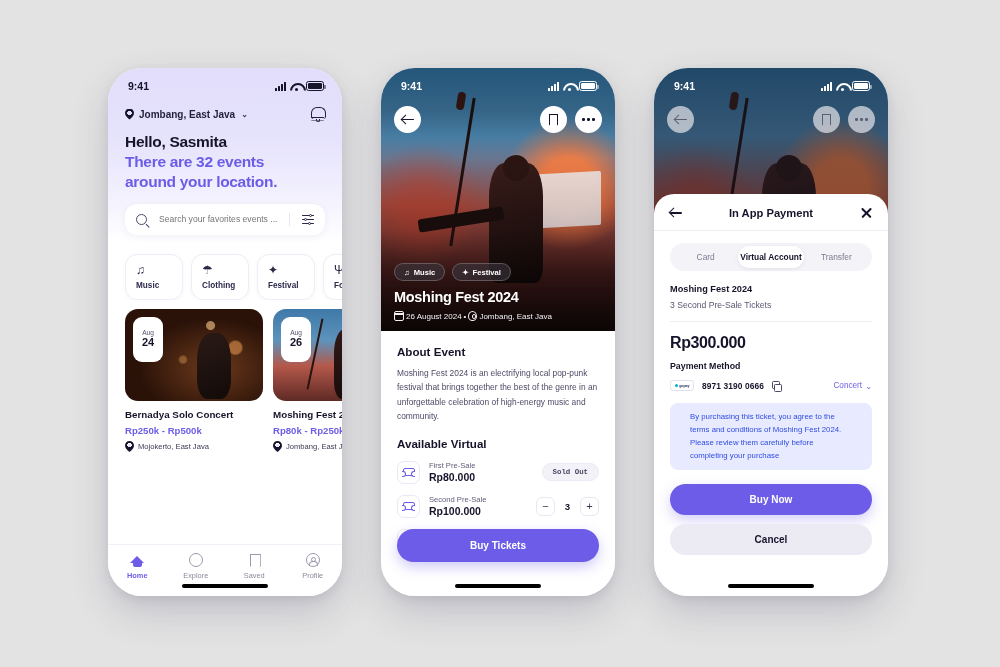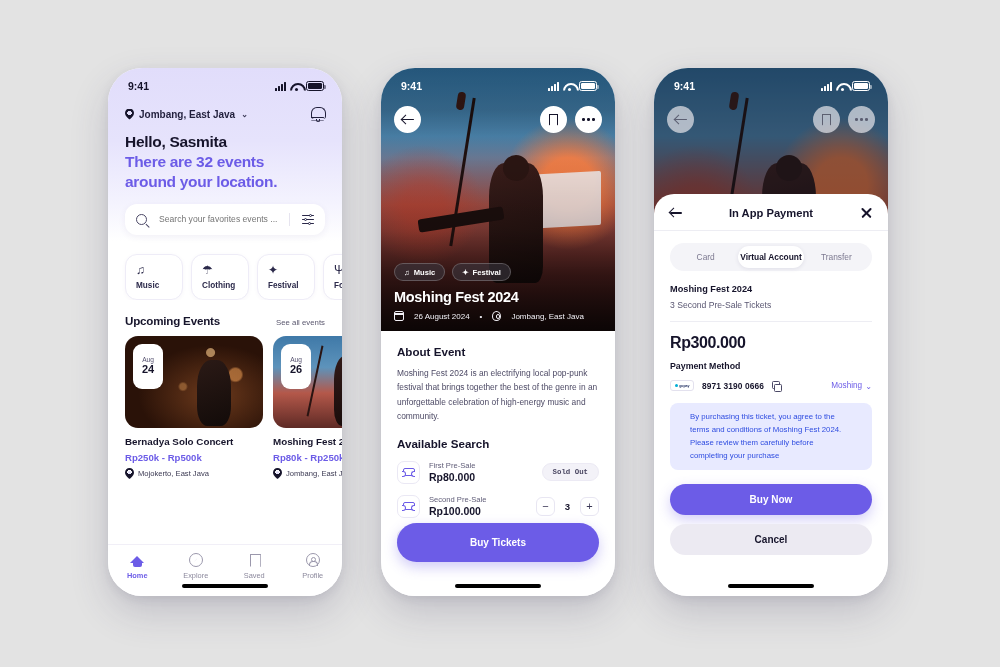--- a/index.html
+++ b/index.html
@@ -178,21 +178,21 @@
   .arrowl:after{content:"";position:absolute;left:0.3px;top:2.4px;width:6.2px;height:6.2px;border-left:1.5px solid #16142b;
     border-bottom:1.5px solid #16142b;transform:rotate(45deg);}
   .bookm{width:9px;height:12px;border:1.5px solid #16142b;border-bottom:none;clip-path:polygon(0 0,100% 0,100% 100%,50% 70%,0 100%);}
   .dots{display:flex;gap:2.2px;}
   .dots i{width:2.6px;height:2.6px;border-radius:50%;background:#16142b;}
 
   .tagrow { position:absolute; left:13px; bottom:50px; display:flex; gap:7px; z-index:4; }
   .tag { display:flex;align-items:center;gap:4px; background:rgba(58,54,62,.62); border:1px solid rgba(255,255,255,.22);
     color:#fff; font-size:7.6px; padding:3.5px 9px; border-radius:20px; font-weight:600;}
   .hero-title { position:absolute; left:13px; bottom:26px; color:#fff; font-size:14.5px; font-weight:bold; z-index:4; letter-spacing:-.3px;}
-  .hero-meta { position:absolute; left:13px; bottom:10px; display:flex; align-items:center; gap:10px;
+  .hero-meta { position:absolute; left:13px; bottom:10px; display:flex; align-items:center; gap:2px;
     color:#f2f0f6; font-size:8px; z-index:4; }
   .cal { width:10px;height:10px;border:1.3px solid #f2f0f6;border-radius:2px;position:relative;flex:none;}
   .cal:before{content:"";position:absolute;left:-1.3px;top:1.4px;width:10px;height:1.3px;background:#f2f0f6;}
   .pinw { width:9px;height:10px;border:1.3px solid #f2f0f6;border-radius:50% 50% 50% 50%/55% 55% 45% 45%;position:relative;flex:none;}
   .pinw:after{content:"";position:absolute;left:2.2px;top:2.2px;width:2.6px;height:2.6px;border-radius:50%;border:1.2px solid #f2f0f6;}
 
   .p2body { padding: 14px 16px 0 16px; position:relative; }
   .p2body h3 { font-size:11.6px; color:#16142b; font-weight:bold; }
   .p2body p.desc { font-size:8.4px; line-height:1.72; color:#4e4b66; margin-top:8px; }
   .p2body h3.av { margin-top:13px; }
@@ -208,21 +208,21 @@
   .tinfo .pr { font-size:10.5px; color:#16142b; font-weight:bold; margin-top:1px; }
   .soldout { font-size:7.4px; color:#4a4762; background:#f3f2f8; border:1px solid #eceaf4;
     padding:4px 10px; border-radius:20px; font-weight:600;font-family:Liberation Mono, monospace; }
   .stepper { display:flex; align-items:center; gap:9px; }
   .stbtn { width:19px;height:19px;border:1px solid #e8e6f2;border-radius:6px;display:flex;align-items:center;justify-content:center;
     color:#3b3856; font-size:11px; line-height:1; }
   .stval { font-size:9.6px; color:#16142b; font-weight:bold; min-width:7px; text-align:center; }
 
   .fadeout { position:absolute; left:0; right:0; bottom:0; height:60px;
     background:linear-gradient(180deg, rgba(255,255,255,0) 0%, #fff 62%); z-index:6; }
-  .cta { position:absolute; left:16px; right:16px; bottom:34px; height:39px; border-radius:20px;
+  .cta { position:absolute; left:16px; right:16px; bottom:34px; height:33px; border-radius:20px;
     background:#6c5ce7; color:#fff; font-size:10px; font-weight:bold; display:flex;
     align-items:center; justify-content:center; z-index:8; box-shadow:0 5px 13px rgba(108,92,231,.32);}
 
   
   .hero-dim { position:absolute; inset:0; background:rgba(16,20,30,.42); }
   .sheet { position:absolute; left:0; right:0; bottom:0; top:126px; background:#fff;
     border-radius:20px 20px 34px 34px; z-index:10; padding: 13px 16px 0 16px; }
   .sheet-top { display:flex; align-items:center; justify-content:space-between; }
   .sheet-top .ttl { font-size:11.2px; color:#16142b; font-weight:bold; }
   .xicon { width:12px;height:12px;position:relative;}
@@ -328,24 +328,20 @@
       <div class="chip">
         <span class="ic">✦</span>
         <span class="lb">Festival</span>
       </div>
       <div class="chip">
         <span class="ic">Ψ</span>
         <span class="lb">Food</span>
       </div>
     </div>
 
-    <div class="sect">
-      <h3>Upcoming Events</h3>
-      <span>See all events</span>
-    </div>
 
     <div class="cards">
       <div class="card">
         <div class="thumb a">
           <div class="datebadge">
             <span class="m">Aug</span>
             <span class="d">24</span>
           </div>
         </div>
         <h4>Bernadya Solo Concert</h4>
@@ -453,21 +449,21 @@
         <span>26 August 2024</span>
         <span>•</span>
         <span class="pinw"></span>
         <span>Jombang, East Java</span>
       </div>
     </div>
 
     <div class="p2body">
       <h3>About Event</h3>
       <p class="desc">Moshing Fest 2024 is an electrifying local pop-punk festival that brings together the best of the genre in an unforgettable celebration of high-energy music and community.</p>
-      <h3 class="av">Available Search</h3>
+      <h3 class="av">Available Virtual</h3>
 
       <div class="trow">
         <span class="ticon">
             <span class="ticket"></span>
           </span>
         <span class="tinfo">
           <span class="nm" style="display:block">First Pre-Sale</span>
           <span class="pr" style="display:block">Rp80.000</span>
         </span>
         <span class="soldout">Sold Out</span>
@@ -569,21 +565,21 @@
       <div class="pmlabel">Payment Method</div>
 
       <div class="pmrow">
         <span class="pmlogo">
           <span class="d1"></span>
           <span class="wd">gopay</span>
         </span>
         <span class="pmnum">8971 3190 0666</span>
         <span class="copy"></span>
         <span class="change">
-          <span>Moshing</span>
+          <span>Concert</span>
           <span>⌄</span>
         </span>
       </div>
 
       <div class="notice">By purchasing this ticket, you agree to the terms and conditions of Moshing Fest 2024. Please review them carefully before completing your purchase</div>
 
       <div class="btn-primary">Buy Now</div>
       <div class="btn-secondary">Cancel</div>
     </div>
     <div class="homebar"></div>

